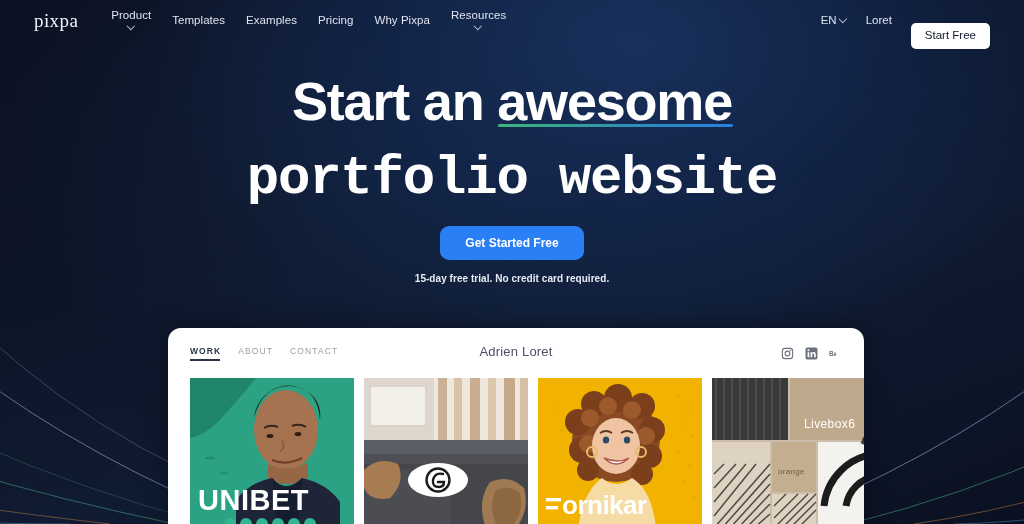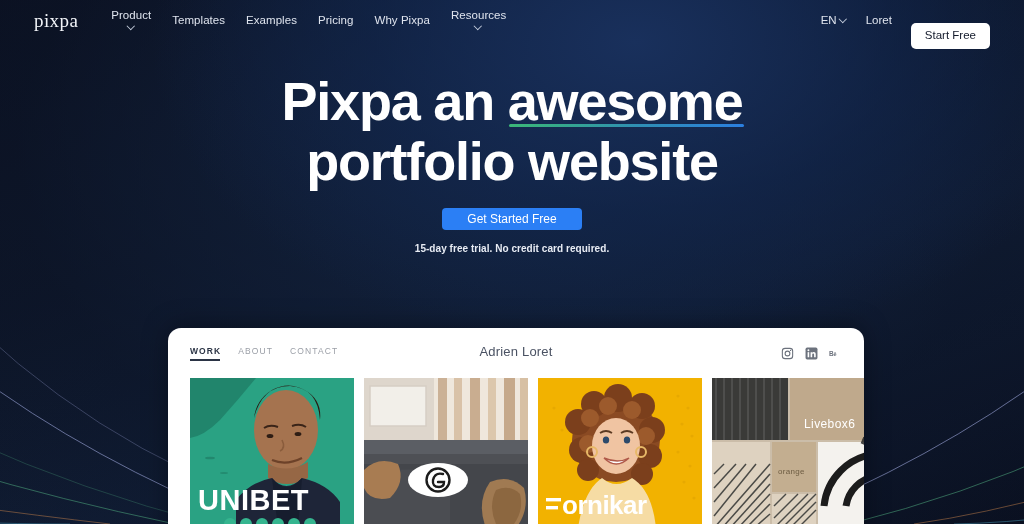--- a/index.html
+++ b/index.html
@@ -141,21 +141,21 @@
     z-index: 10;
   }
 
   .headline {
     font-size: 54px;
     font-weight: bold;
     color: #ffffff;
     line-height: 1.0;
     letter-spacing: -1.2px;
   }
-  .headline-line2 { margin-top: 6px; }
+  .headline-line2 { margin-top: 24px; font-family: Liberation Mono, monospace; }
 
   .hl-underline {
     position: relative;
     display: inline-block;
   }
   .hl-underline::after {
     content: "";
     position: absolute;
     left: 1px;
     right: -1px;
@@ -172,24 +172,24 @@
     letter-spacing: 0.05px;
   }
 
   .cta-wrap { margin-top: 20px; }
 
   .cta-btn {
     display: inline-block;
     background: #2b7ff5;
     color: #ffffff;
     font-size: 12px;
-    font-weight: normal;
+    font-weight: bold;
     border: none;
-    border-radius: 4px;
-    padding: 5px 25px;
+    border-radius: 9px;
+    padding: 11px 25px;
     cursor: pointer;
     font-family: "Liberation Sans", sans-serif;
     line-height: 1;
   }
 
   .trial-note {
     margin-top: 13px;
     font-size: 10px;
     font-weight: bold;
     color: #e8ecf4;
@@ -345,21 +345,21 @@
         <span class="chev"></span>
       </div>
       <div class="login">Loret</div>
       <button class="start-free">Start Free</button>
     </div>
   </div>
 
   <div class="hero">
 
     <div class="headline">
-      <span>Pixpa an </span><span class="hl-underline">awesome</span>
+      <span>Start an </span><span class="hl-underline">awesome</span>
     </div>
     <div class="headline headline-line2">portfolio website</div>
 
 
     <div class="cta-wrap">
       <button class="cta-btn">Get Started Free</button>
     </div>
 
     <div class="trial-note">15-day free trial. No credit card required.</div>
   </div>

